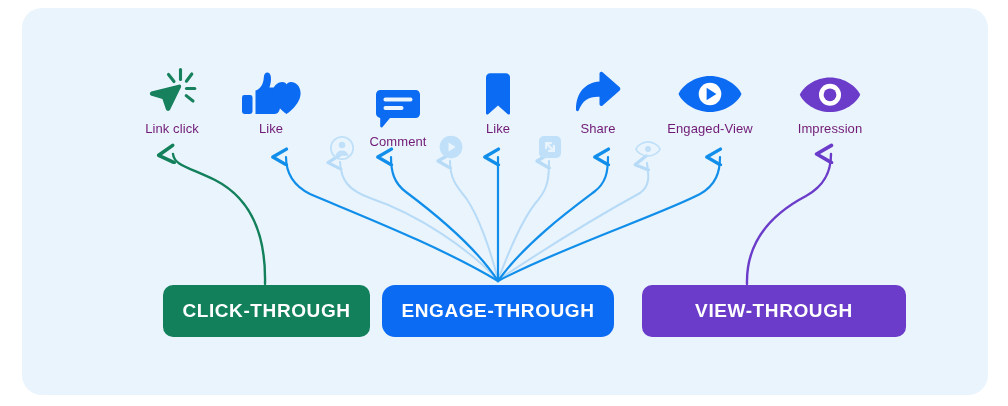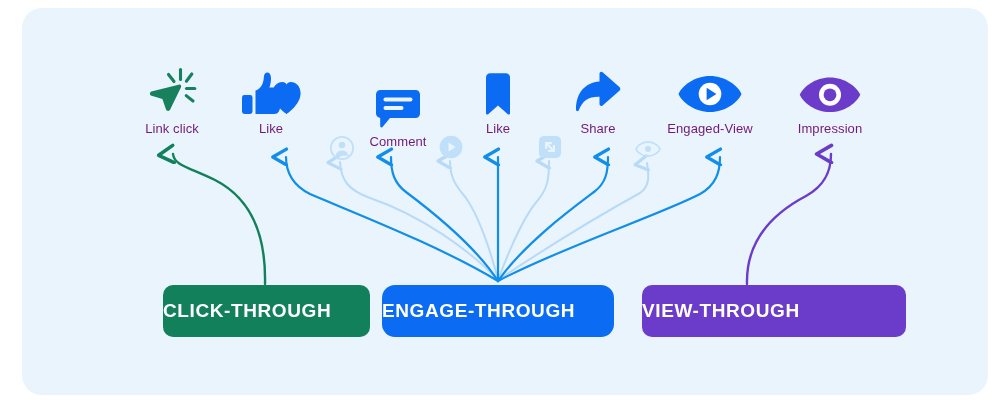--- a/index.html
+++ b/index.html
@@ -59,20 +59,21 @@
     display: flex;
     align-items: center;
     justify-content: center;
   }
   .pill {
     position: absolute;
     height: 52px;
     border-radius: 10px;
     display: flex;
     align-items: center;
+    justify-content: center;
     color: #ffffff;
     font-size: 19px;
     font-weight: bold;
     letter-spacing: 0.6px;
   }
 </style>
 </head>
 <body>
 
 <div id="stage">

